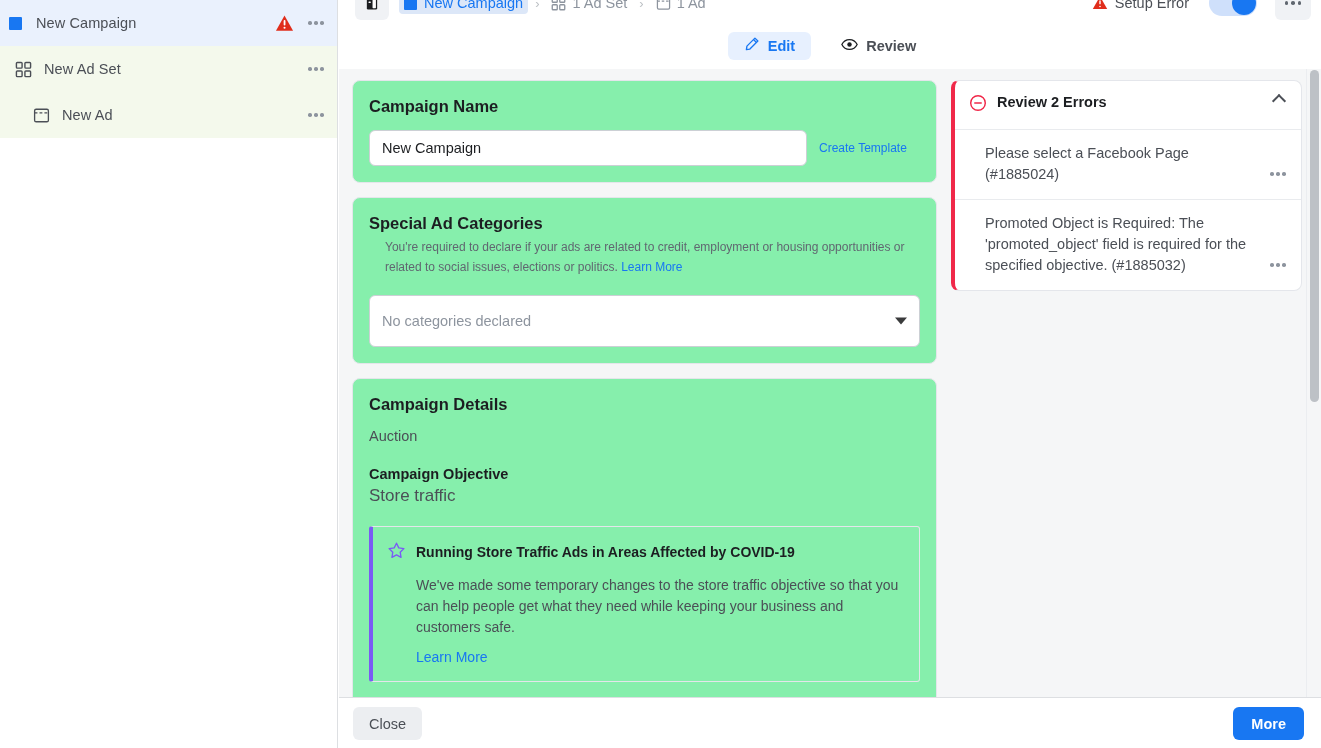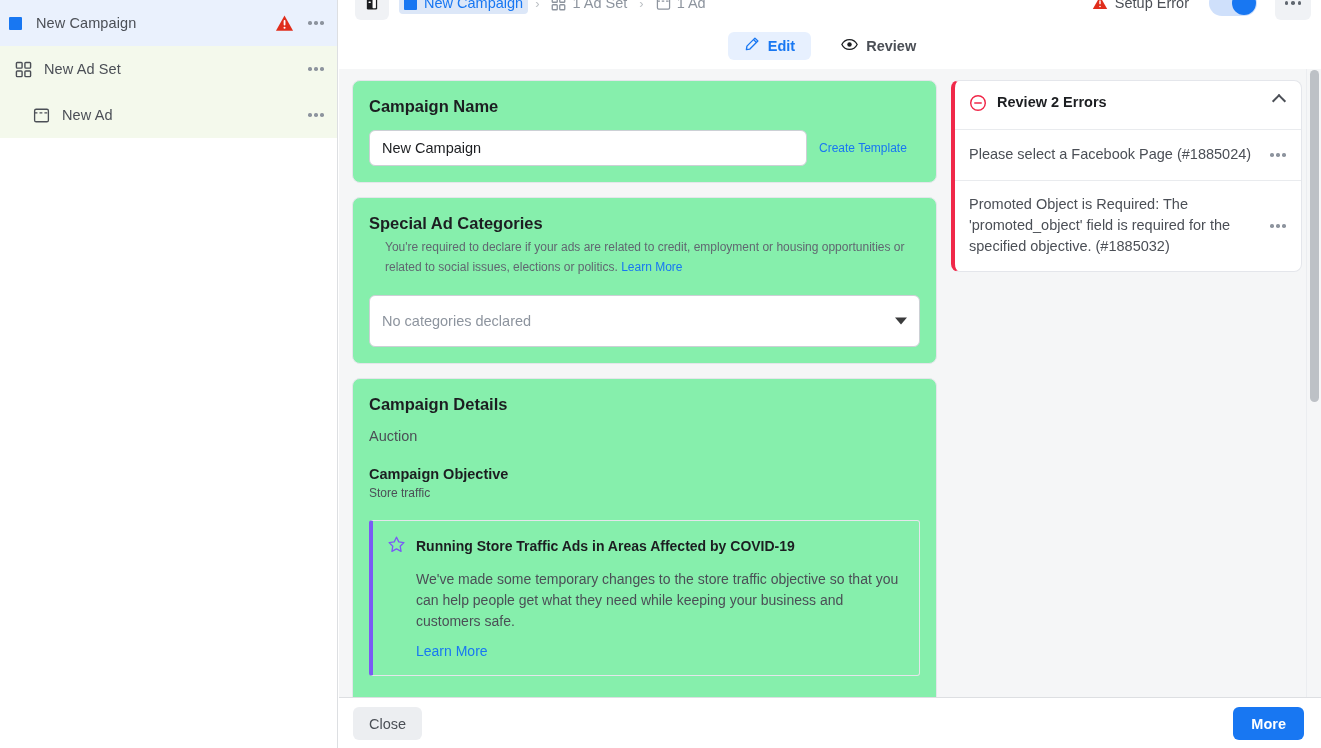--- a/index.html
+++ b/index.html
@@ -198,21 +198,21 @@
     position: absolute; right: 12px; top: 50%;
     transform: translateY(-50%);
     width: 0; height: 0;
     border-left: 6px solid transparent;
     border-right: 6px solid transparent;
     border-top: 7px solid #3a3b3c;
   }
 
   .kv-plain { font-size: 14.5px; color: #4b4f56; margin: 0 0 22px 0; }
   .kv-label { font-size: 14.5px; font-weight: 700; color: #1c1e21; margin: 0 0 4px 0; }
-  .kv-value { font-size: 12px; color: #4b4f56; margin: 0 0 20px 0; }
+  .kv-value { font-size: 17px; color: #4b4f56; margin: 0 0 20px 0; }
 
   .notice {
     border: 1px solid #e4e6eb;
     border-left: 4px solid #7a5af5;
     border-radius: 3px;
     padding: 14px 16px 16px 14px;
     margin-bottom: 22px;
   }
   .notice-head { display: flex; align-items: flex-start; gap: 10px; }
   .notice-title {
@@ -246,23 +246,23 @@
     width: 12px; height: 8px; margin-right: 2px;
     position: relative;
   }
   .chev-up::before {
     content: ""; position: absolute; left: 1px; top: 2px;
     width: 8px; height: 8px;
     border-left: 2px solid #4b4f56; border-top: 2px solid #4b4f56;
     transform: rotate(45deg);
   }
   .err-item {
-    display: flex; align-items: center;
+    display: flex; align-items: flex-end;
     border-top: 1px solid #e9ebee;
-    padding: 13px 10px 14px 14px;
+    padding: 13px 10px 14px 30px;
   }
   .err-text { flex: 1 1 auto; font-size: 14.5px; line-height: 21px; color: #4b4f56; }
   .err-item .dots-btn { margin-top: 1px; }
 
   
   .footer {
     position: absolute; left: 0; top: 697px;
     width: 982px; height: 51px;
     background: #ffffff;
     border-top: 1px solid #dddfe2;

